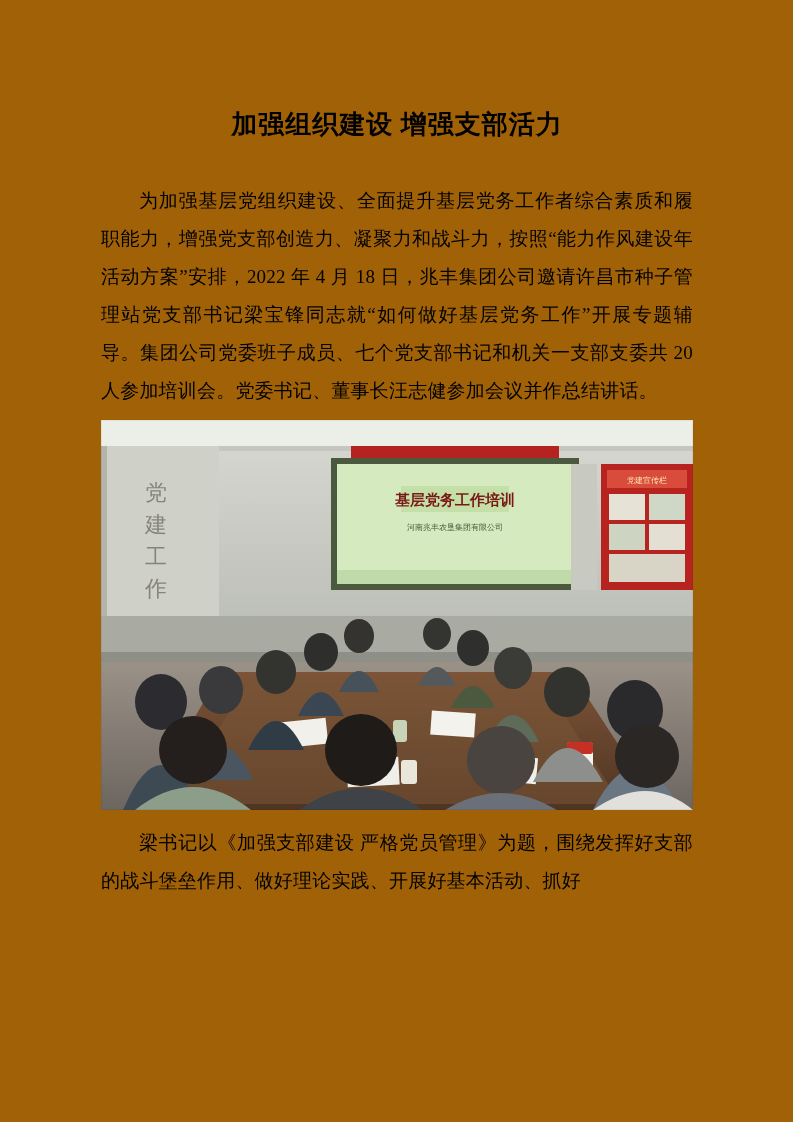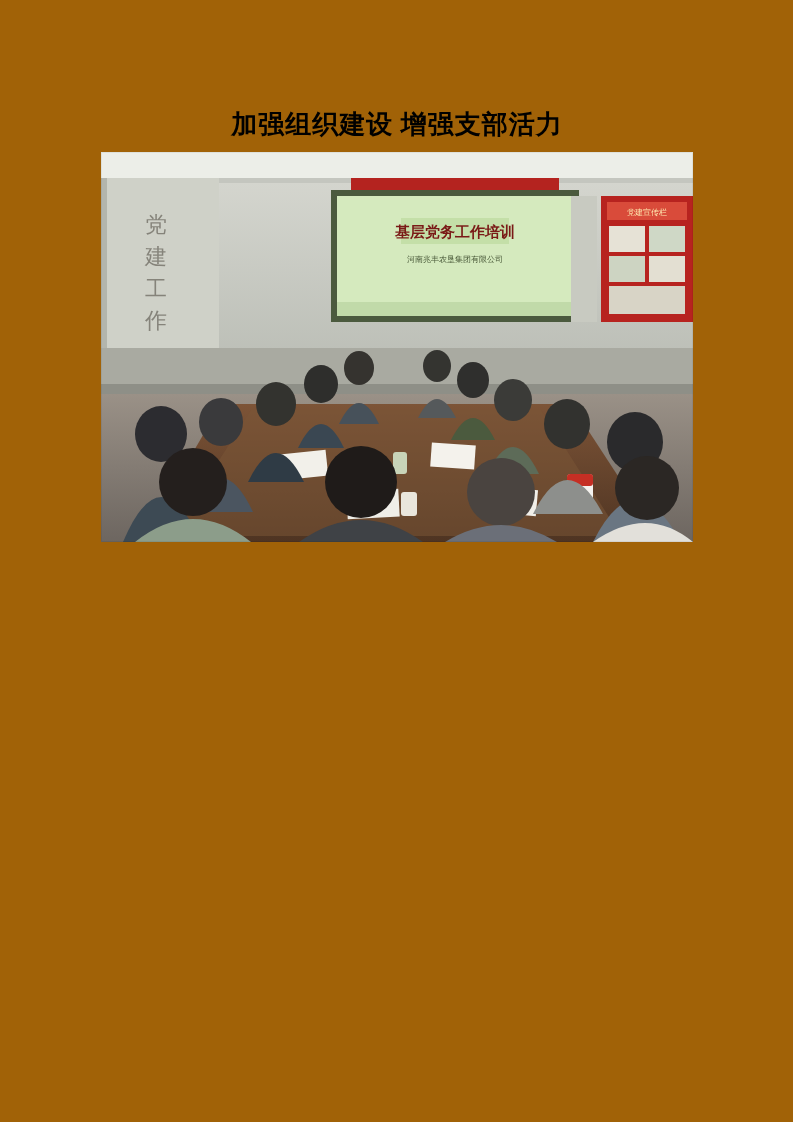--- a/index.html
+++ b/index.html
@@ -76,20 +76,21 @@
 </style>
 </head>
 <body>
 
 <div class="page">
   <div class="content">
 
     <h1 class="doc-title">加强组织建设 增强支部活力</h1>
 
 
+    <p class="body-para para-first">为加强基层党组织建设、全面提升基层党务工作者综合素质和履职能力，增强党支部创造力、凝聚力和战斗力，按照“能力作风建设年活动方案”安排，2022 年 4 月 18 日，兆丰集团公司邀请许昌市种子管理站党支部书记梁宝锋同志就“如何做好基层党务工作”开展专题辅导。集团公司党委班子成员、七个党支部书记和机关一支部支委共 20 人参加培训会。党委书记、董事长汪志健参加会议并作总结讲话。</p>
 
     <div class="photo-wrap">
       <svg width="592" height="390" viewBox="0 0 592 390" xmlns="http://www.w3.org/2000/svg">
         <defs>
           <linearGradient id="wallg" x1="0" y1="0" x2="0" y2="1">
             <stop offset="0%" stop-color="#d8d9d2"></stop>
             <stop offset="100%" stop-color="#b9bcb4"></stop>
           </linearGradient>
           <linearGradient id="tableg" x1="0" y1="0" x2="0" y2="1">
             <stop offset="0%" stop-color="#7d5437"></stop>
@@ -186,15 +187,16 @@
           <ellipse cx="400" cy="340" rx="34" ry="34" fill="#4a4440"></ellipse>
           <path d="M344 390 Q400 356 456 390 Z" fill="#6b6f78"></path>
           <ellipse cx="546" cy="336" rx="32" ry="32" fill="#2b2724"></ellipse>
           <path d="M492 390 Q546 352 592 390 Z" fill="#e2e0da"></path>
         </g>
 
         <rect x="0" y="0" width="592" height="390" fill="none" stroke="#000" stroke-opacity="0.06" stroke-width="2"></rect>
       </svg>
     </div>
 
+    <p class="body-para para-after-photo">梁书记以《加强支部建设 严格党员管理》为题，围绕发挥好支部的战斗堡垒作用、做好理论实践、开展好基本活动、抓好</p>
 
   </div>
 </div>
 
 </body></html>

